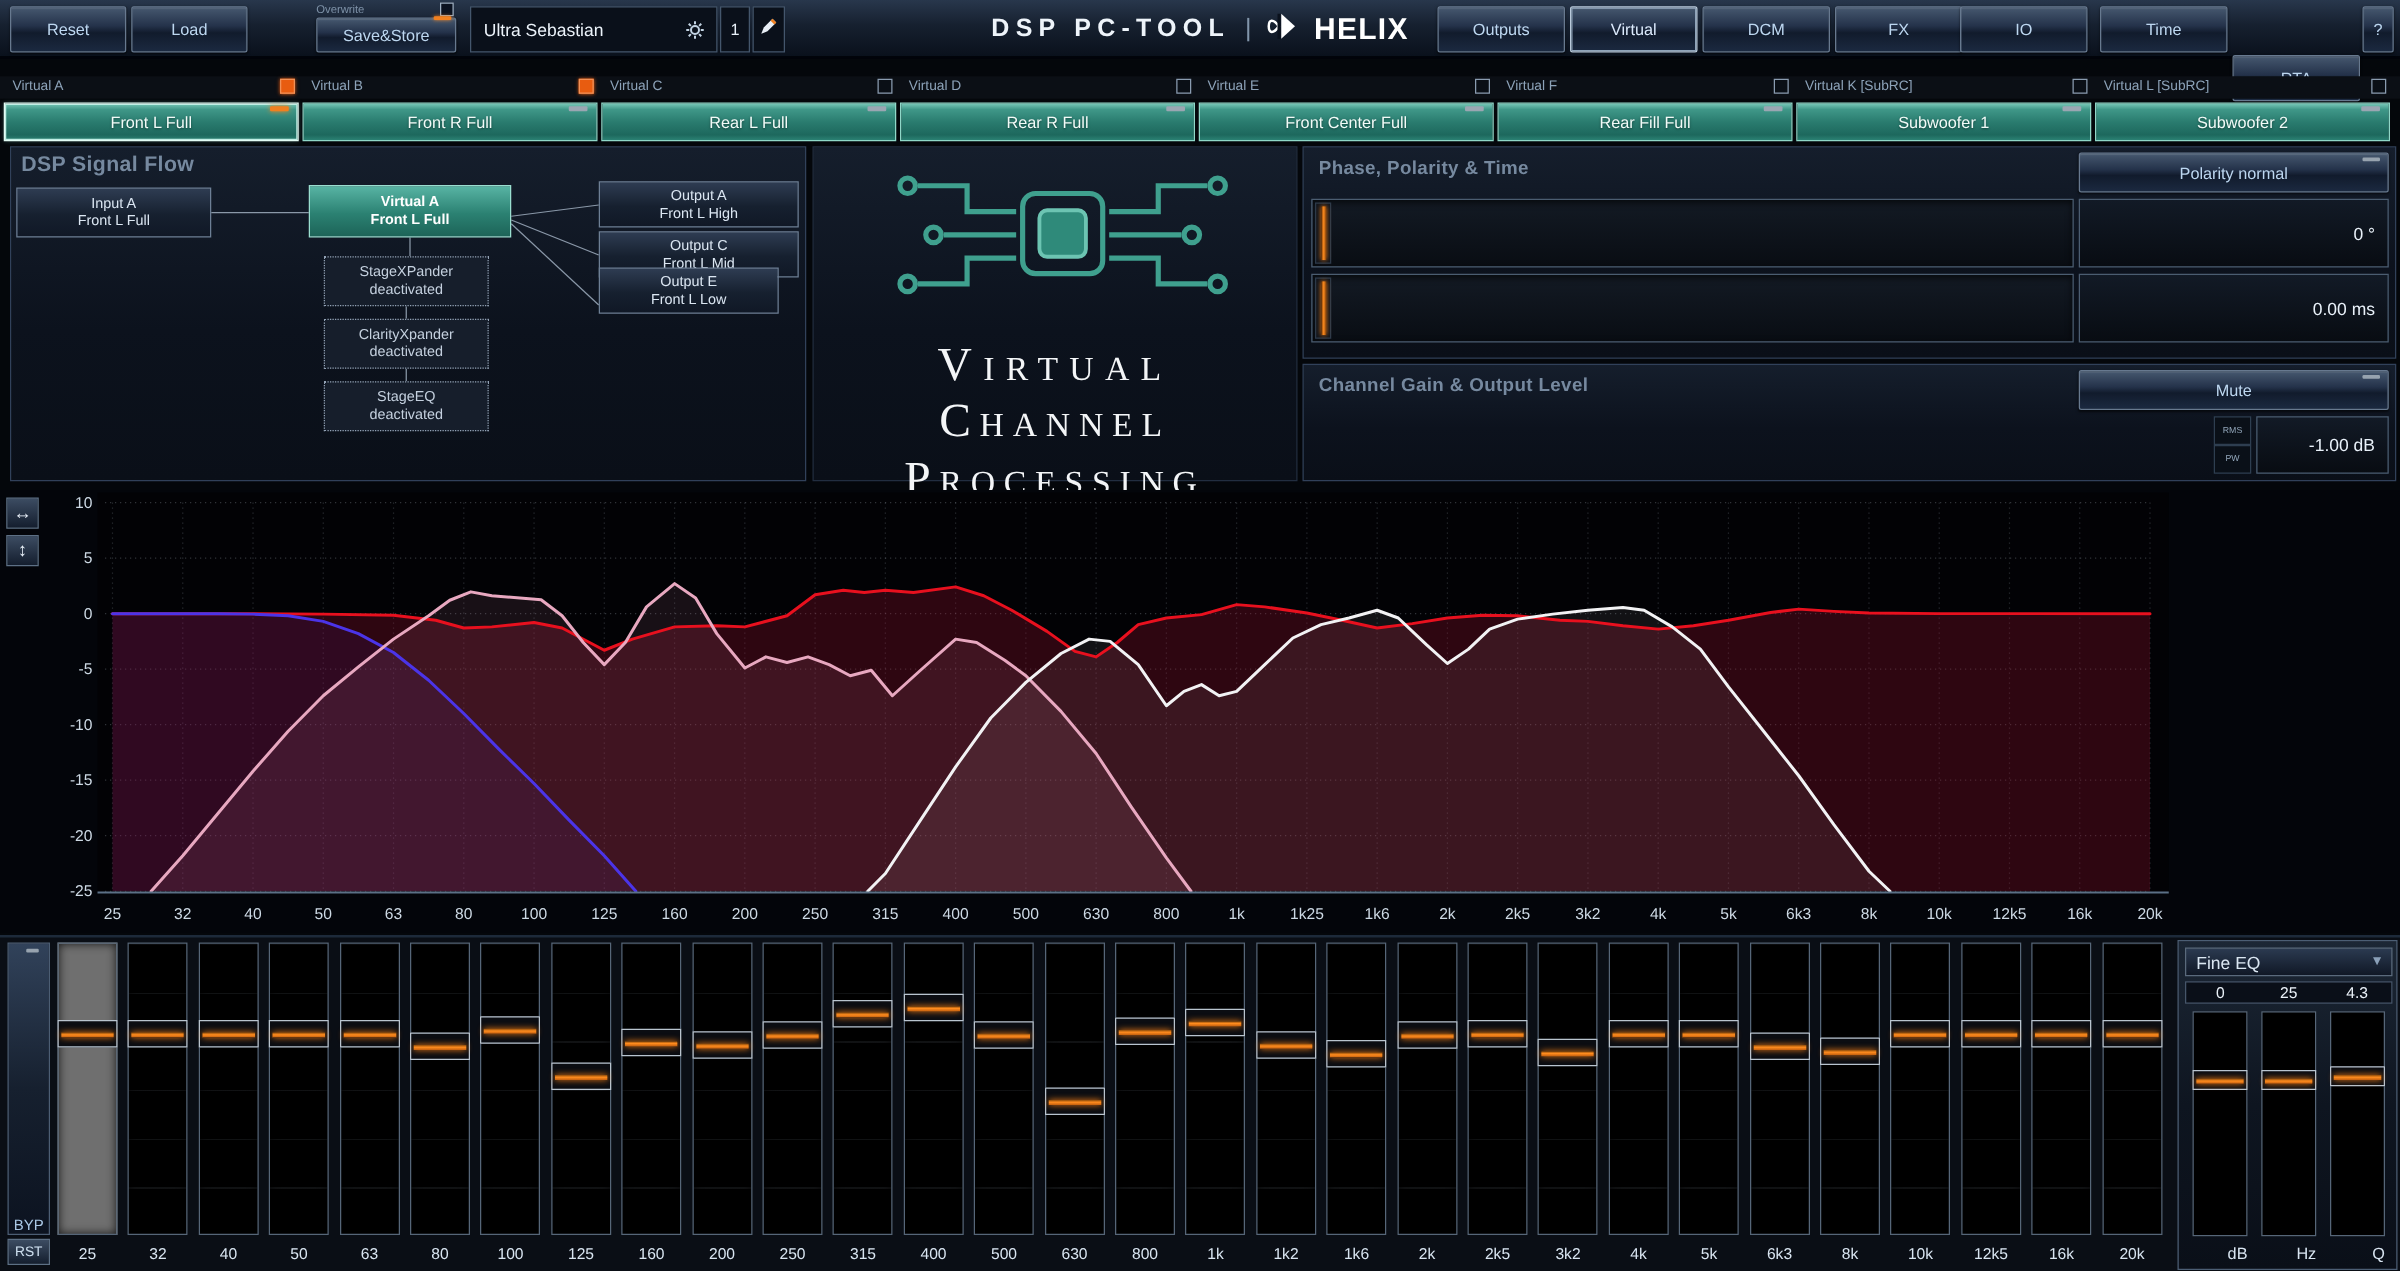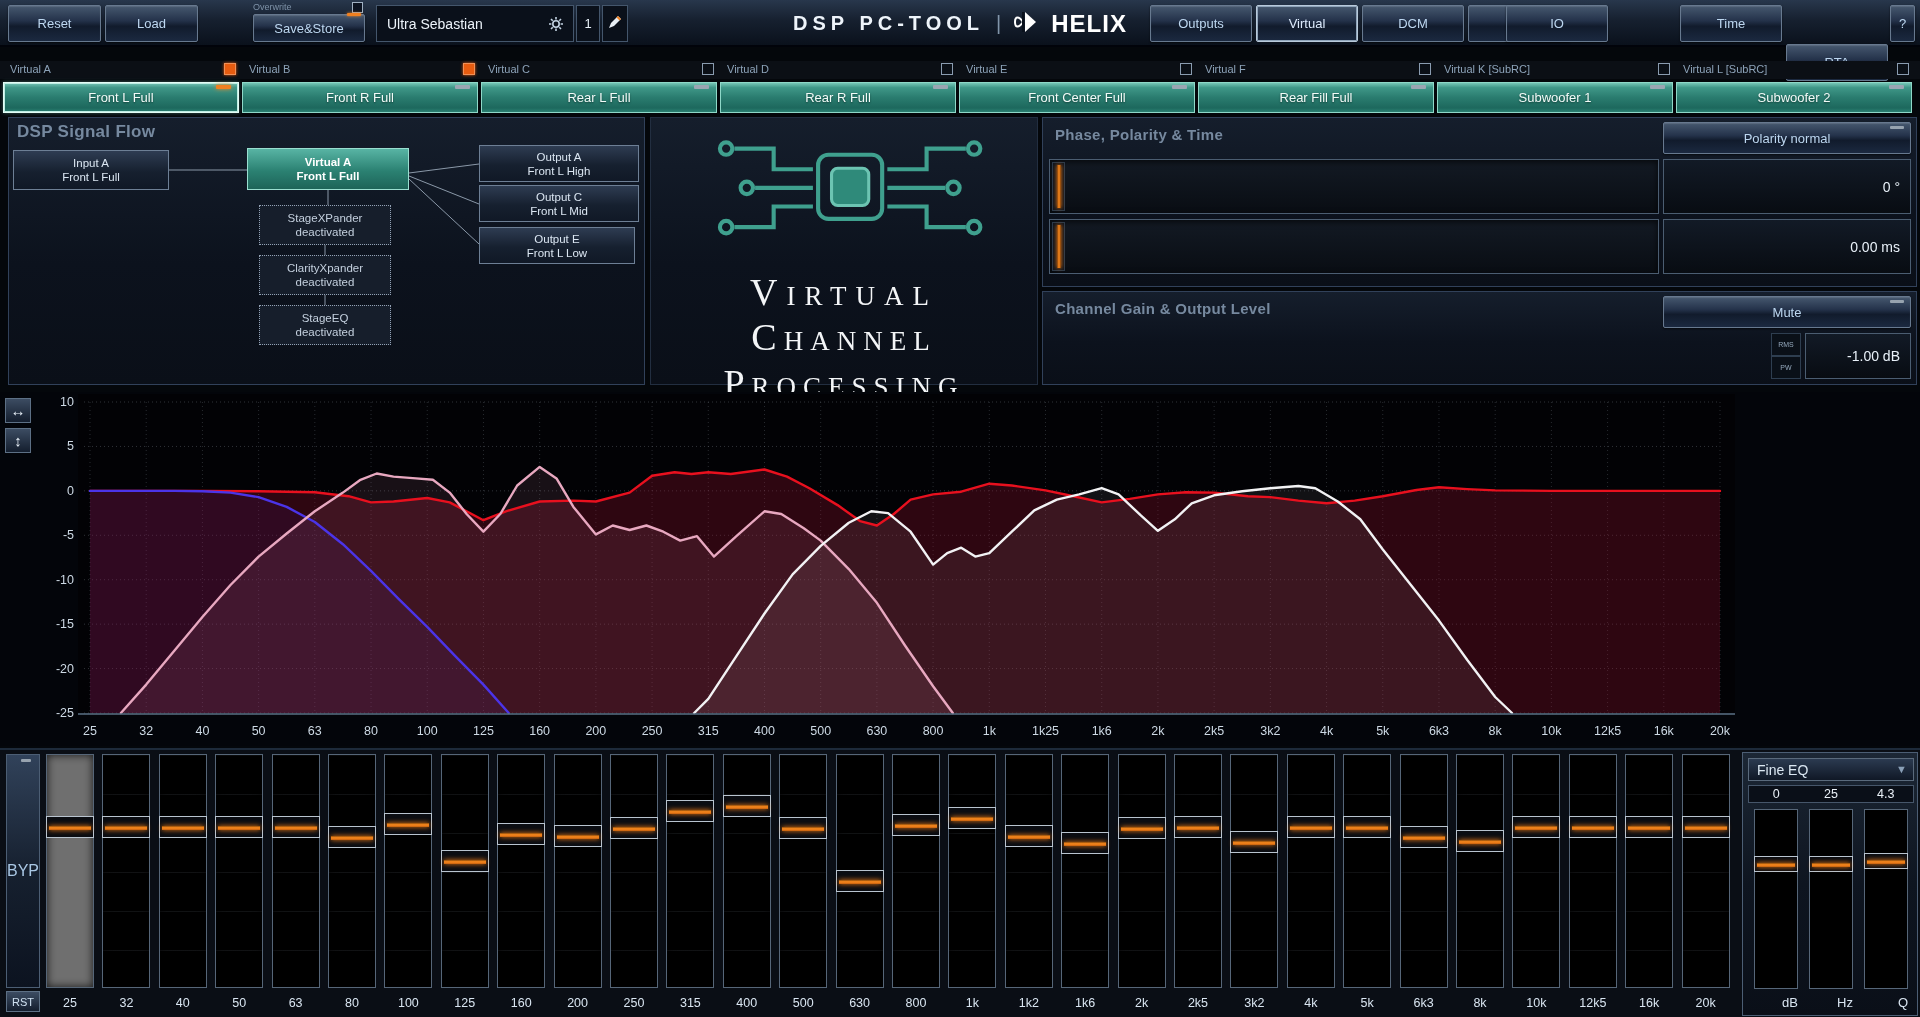--- a/index.html
+++ b/index.html
@@ -84,21 +84,21 @@
   .chrow { position:absolute; left:0; width:100%; height:26px; }
   .chname { position:absolute; left:10px; top:4px; font-size:13px; }
   .chspk { position:absolute; left:118px; top:5px; }
   .chA { position:absolute; right:10px; top:2px; font-size:16px; font-weight:bold; color:#8a95a1; }
   .chA.bright { color:#ffffff; }
 
   
   #eq-wrap { position:absolute; left:0; top:748px; width:1920px; height:269px; background:#0a0e15; border-top:2px solid #1d2a3a; }
   #byp-btn { position:absolute; left:6px; top:4px; width:34px; height:234px;
     background:linear-gradient(180deg,#31425a 0%,#16202f 50%,#0c1320 100%); border:1px solid #4c5e74;
-    color:#a9c7e4; font-size:16px; display:flex; align-items:center; justify-content:center; }
+    color:#a9c7e4; font-size:12px; display:flex; align-items:flex-end; justify-content:center; }
   #rst-btn { position:absolute; left:6px; top:241px; width:34px; height:21px;
     background:linear-gradient(180deg,#3c4c62,#141e2e); border:1px solid #5d7085; color:#cfe0f0; font-size:11px;
     display:flex; align-items:center; justify-content:center; }
   .eqtrack { position:absolute; top:4px; height:234px; background:#000;
     border:1px solid #566678; box-shadow:inset 0 0 8px rgba(0,0,0,.8);
     background-image:repeating-linear-gradient(180deg, rgba(160,175,190,.10) 0 1px, transparent 1px 39px); }
   .eqtrack.sel { background:#6f6f6f; background-image:none; }
   .eqhandle { position:absolute; left:-1px; width:48px; height:22px; background:#0b0d12;
     border:1px solid #b9c4cf; }
   .eqhandle:before { content:""; position:absolute; left:2px; right:2px; top:9px; height:4px;
@@ -167,21 +167,21 @@
             <rect x="9" y="2" width="2.5" height="20" fill="#0a111c"></rect>
           </svg>
       </span>
       <span class="helix">HELIX</span>
     </div>
     <div id="nav-buttons">
         <div class="btn" style="left: 1150px; top: 5px; width: 102px; height: 37px;">Outputs</div>
         <div class="btn sel" style="left: 1256px; top: 5px; width: 102px; height: 37px;">Virtual</div>
         <div class="btn" style="left: 1362px; top: 5px; width: 102px; height: 37px;">DCM</div>
         <div class="btn" style="left: 1468px; top: 5px; width: 102px; height: 37px;">FX</div>
-        <div class="btn" style="left: 1506px; top: 5px; width: 102px; height: 37px;">IO</div>
+        <div class="btn" style="left: 1568px; top: 5px; width: 102px; height: 37px;">IO</div>
         <div class="btn" style="left: 1680px; top: 5px; width: 102px; height: 37px;">Time</div>
         <div class="btn" style="left: 1786px; top: 5px; width: 102px; height: 37px; margin-top: 39px;">RTA</div>
       </div>
     <div class="btn" style="left:1890px;top:5px;width:25px;height:37px">?</div>
   </div>
 
   <div id="tabs">
       <div class="tab" style="left: 3px; width: 237px;">
         <span class="tlabel">Virtual A</span>
         <span class="tcheck on"></span>
@@ -284,21 +284,21 @@
       <span>deactivated</span>
     </div>
     <div class="node" style="left:470px;top:27px;width:160px;height:37px">
       <span>Output A</span>
       <span>Front L High</span>
     </div>
     <div class="node" style="left:470px;top:67px;width:160px;height:37px">
       <span>Output C</span>
       <span>Front L Mid</span>
     </div>
-    <div class="node" style="left:470px;top:109px;width:156px;height:37px">
+    <div class="node" style="left:470px;top:96px;width:144px;height:37px">
       <span>Output E</span>
       <span>Front L Low</span>
     </div>
   </div>
 
   <div class="panel" style="left:650px;top:117px;width:388px;height:268px;border-color:#222e40">
     <svg width="310" height="120" viewBox="0 0 300 116" style="position:absolute;left:40px;top:14px">
       <g stroke="#3fa08e" stroke-width="4" fill="none">
         <rect x="123" y="22" width="62" height="62" rx="10"></rect>
         <path d="M118 36 L80 36 L80 16 L42 16"></path>

